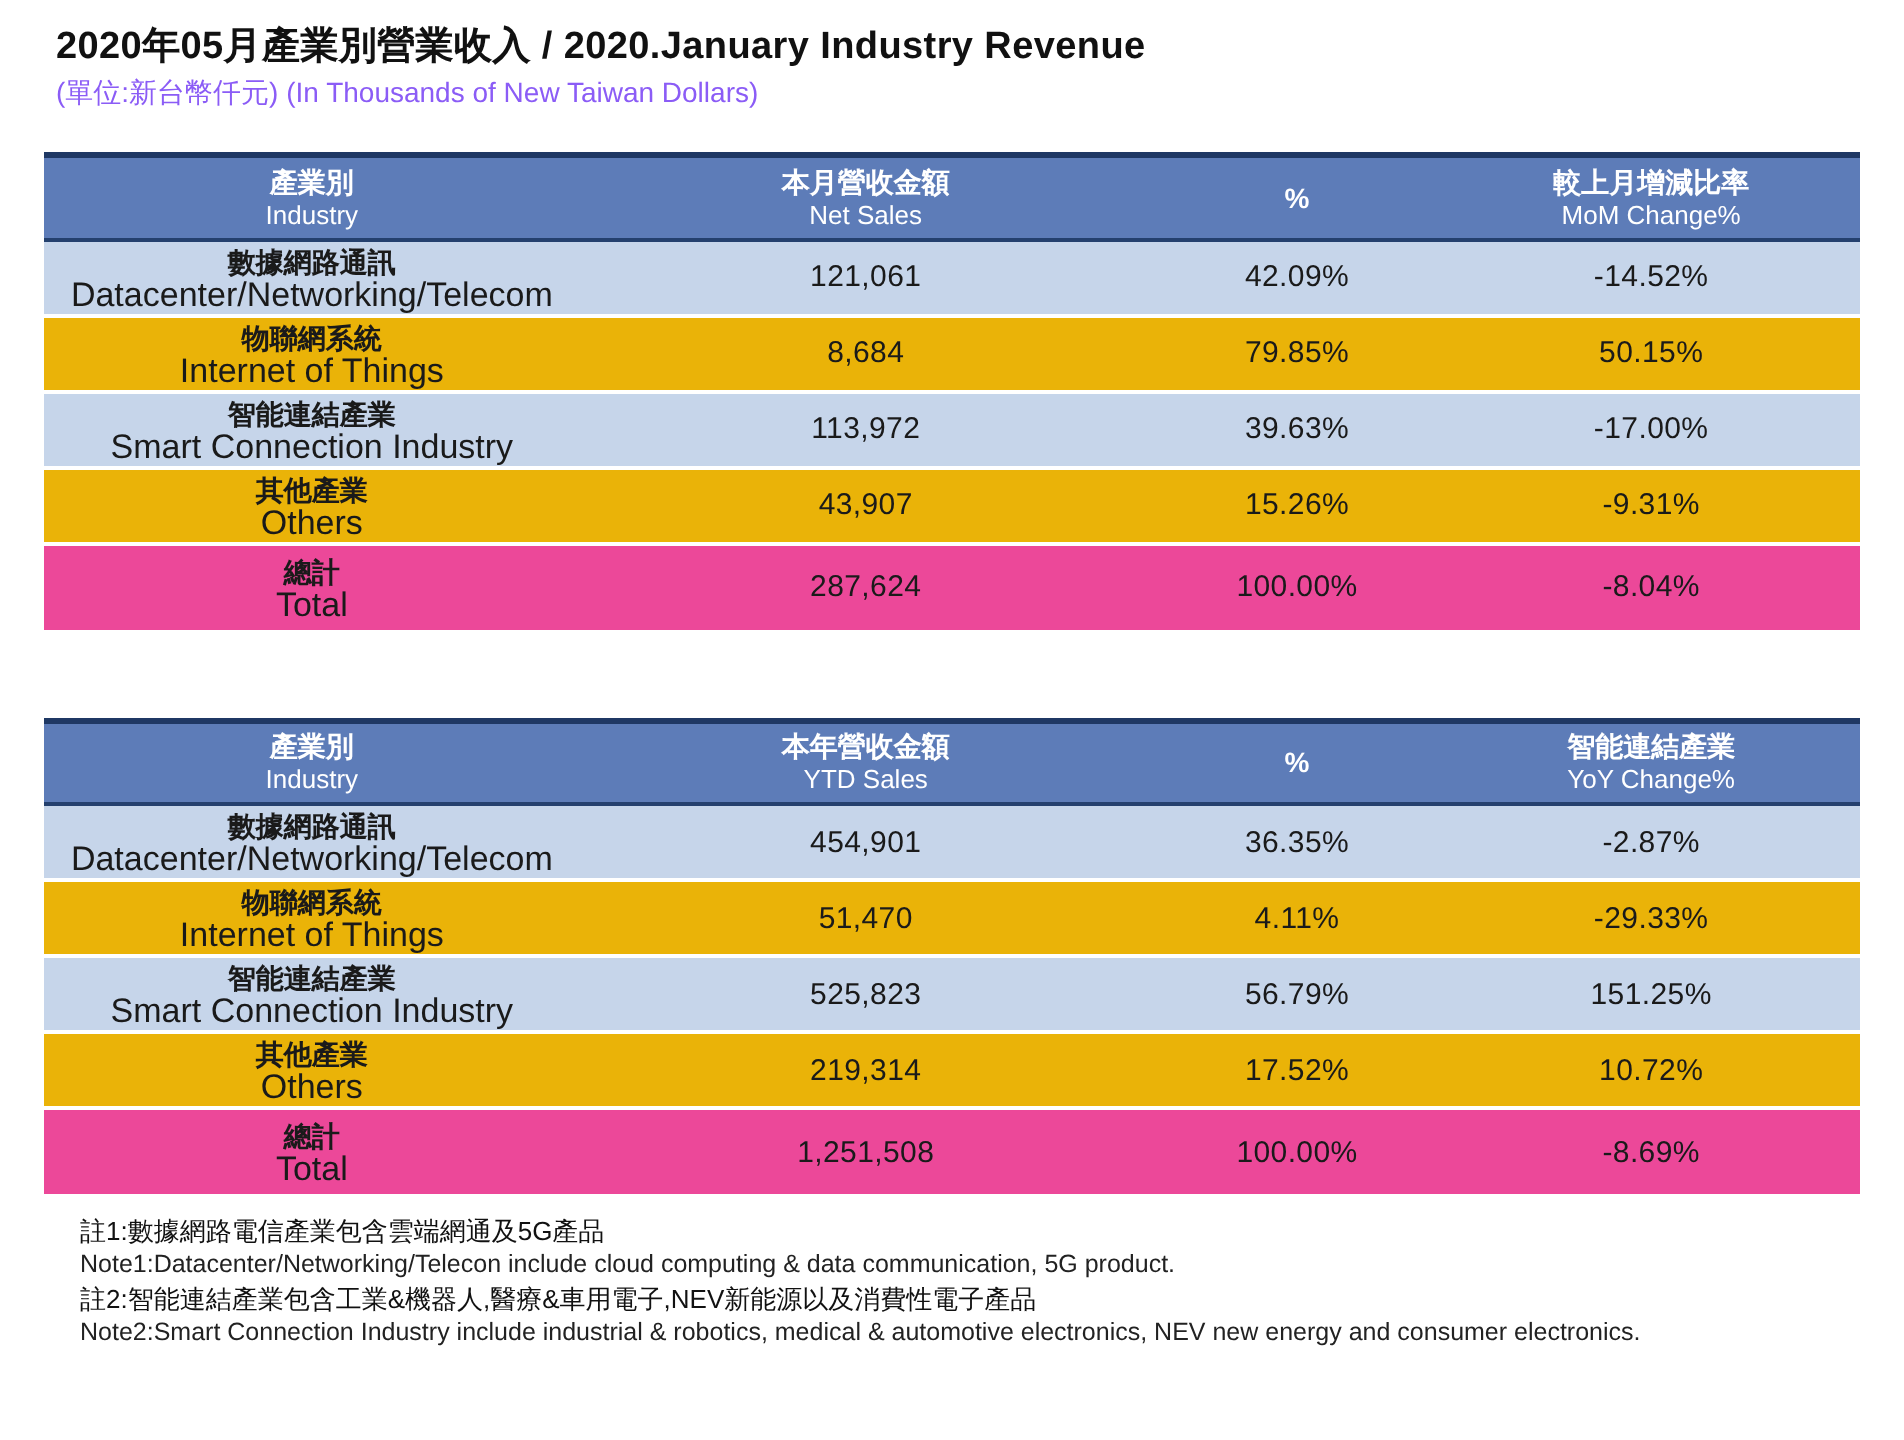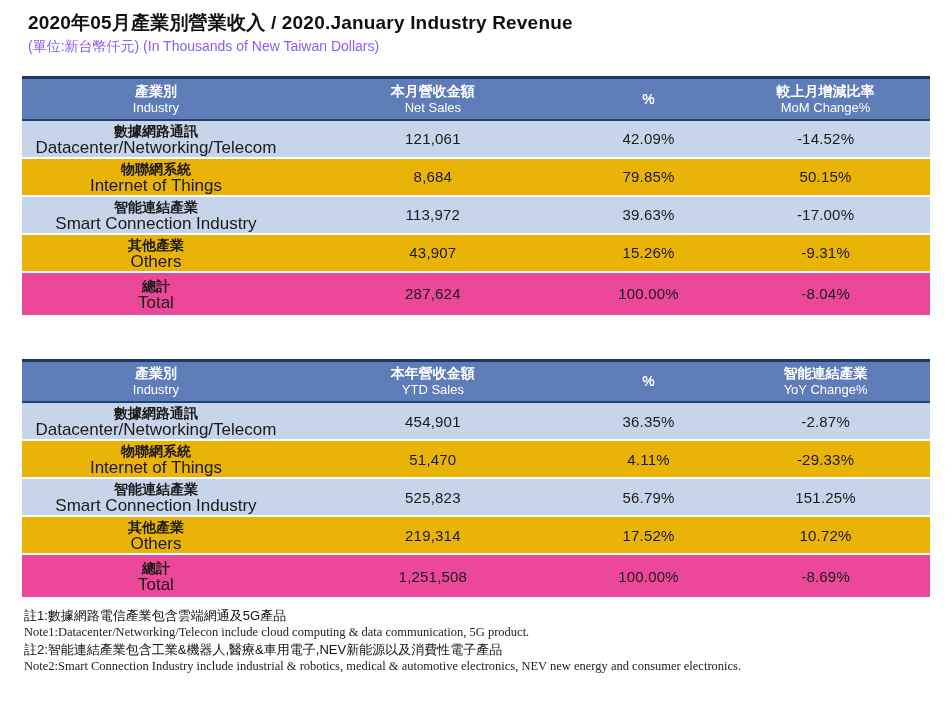--- a/index.html
+++ b/index.html
@@ -61,23 +61,23 @@
     vertical-align: middle;
   }
   tr.dark  td { background: #c6d5ea; }
   tr.light td { background: #eab308; }
   tr.total td { background: #ec4899; height: 43px; }
 
   td.label .zh { font-size: 14px; font-weight: bold; line-height: 17px; }
   td.label .en { font-size: 17px; line-height: 15px; }
   td.num { font-size: 15px; letter-spacing: 0.2px; text-align: center; }
 
-  .notes { margin: 10px 0 0 24px; }
+  .notes { margin: 10px 0 0 40px; }
   .note-zh { font-size: 13px; line-height: 17px; color: #111; }
-  .note-en { font-size: 12.5px; line-height: 17px; color: #222; font-family: Liberation Serif, serif; }
+  .note-en { font-size: 12.5px; line-height: 17px; color: #222; }
 </style>
 </head>
 <body>
 
 <div class="doc">
 
   <div class="title">2020年05月產業別營業收入 / 2020.January Industry Revenue</div>
   <div class="subtitle">(單位:新台幣仟元) (In Thousands of New Taiwan Dollars)</div>
 
   <table class="rev">

